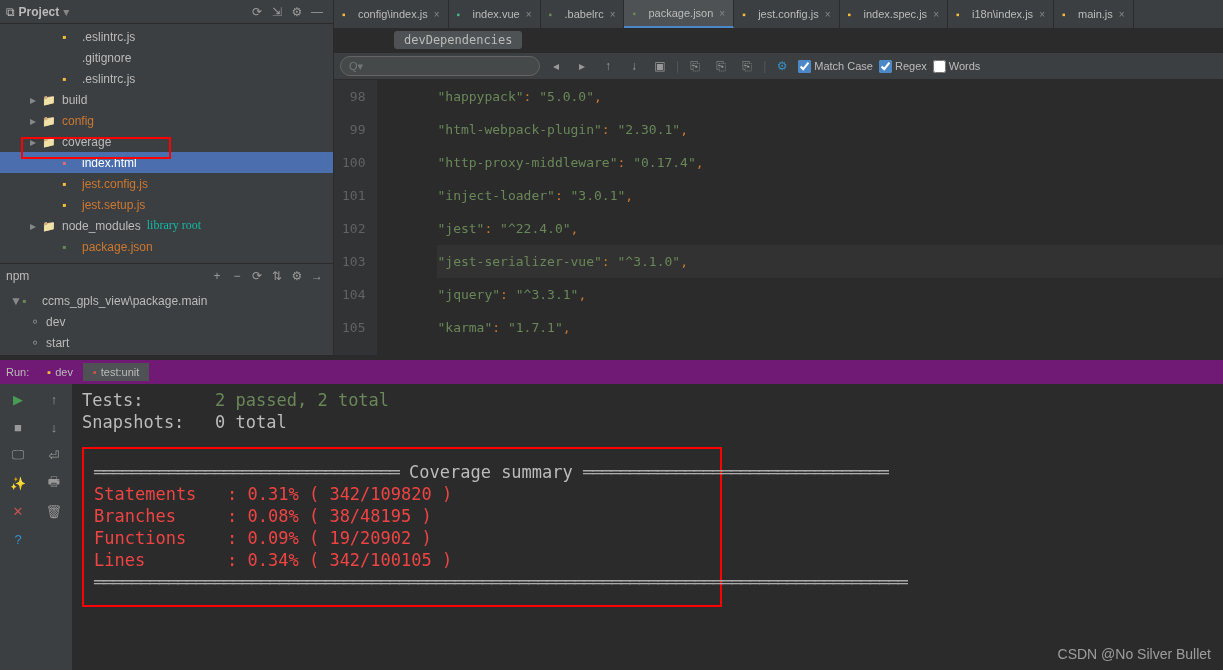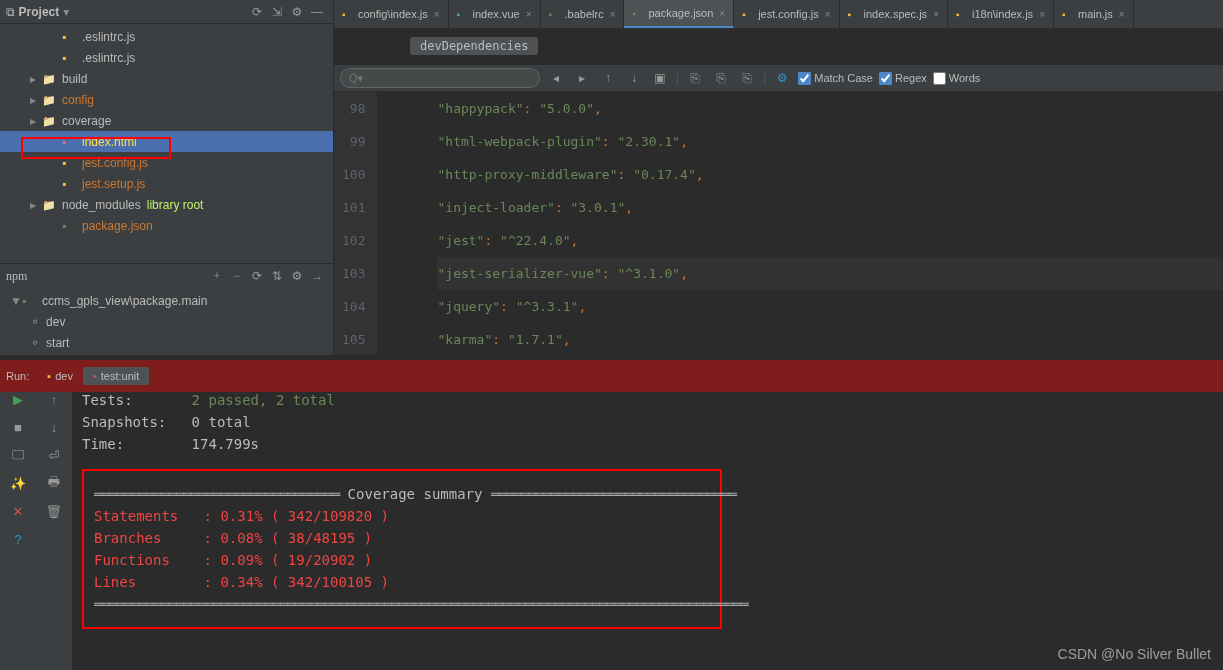--- a/index.html
+++ b/index.html
@@ -6,66 +6,66 @@
 body { font-family: "Segoe UI", sans-serif; font-size: 12px; background: #2b2b2b; color: #bbbbbb; width: 1223px; height: 670px; overflow: hidden; position: relative; }
 .top { display: flex; height: 355px; }
 .left-panel { width: 334px; background: #3c3f41; border-right: 1px solid #2b2b2b; display: flex; flex-direction: column; }
 .project-header { height: 24px; display: flex; align-items: center; padding: 0 6px; background: #3c3f41; border-bottom: 1px solid #2b2b2b; }
 .project-header .title { color: #bbbbbb; font-weight: bold; margin-left: 4px; }
 .project-header .spacer { flex: 1; }
 .icon-btn { width: 20px; height: 20px; display: inline-flex; align-items: center; justify-content: center; color: #999; cursor: pointer; }
 .tree { flex: 1; overflow: hidden; padding: 2px 0; }
 .tree-item { display: flex; align-items: center; height: 21px; padding-left: 8px; color: #bbbbbb; cursor: pointer; }
 .tree-item.orange { color: #cc7832; }
-.tree-item.selected { background: #4b6eaf; color: #fde047; }
+.tree-item.selected { background: #4b6eaf; color: #ffffff; }
 .indent1 { padding-left: 30px; }
 .indent2 { padding-left: 50px; }
 .arrow { width: 12px; display: inline-block; color: #888; }
 .file-icon, .folder-icon { width: 16px; height: 14px; margin-right: 4px; display: inline-block; }
 .folder-icon::before { content: "📁"; font-size: 11px; filter: grayscale(0.5); }
 .file-icon.js::before { content: "▪"; color: #f5be3b; }
 .file-icon.json::before { content: "▪"; color: #6a8759; }
 .file-icon.html::before { content: "▪"; color: #e06c75; }
-.library-hint { color: #bef264; margin-left: 6px; }
+.library-hint { color: #14b8a6; margin-left: 6px; font-family: Liberation Serif, serif; }
 .npm-panel { border-top: 1px solid #2b2b2b; }
-.npm-header { height: 24px; display: flex; align-items: center; padding: 0 6px; font-family: Liberation Serif, serif; }
+.npm-header { height: 24px; display: flex; align-items: center; padding: 0 6px; }
 .npm-tree { padding: 2px 0; }
 .editor-panel { flex: 1; display: flex; flex-direction: column; background: #f97316; }
 .tabs { height: 28px; display: flex; align-items: stretch; background: #3c3f41; overflow: hidden; }
 .tab { display: flex; align-items: center; padding: 0 8px; border-right: 1px solid #2b2b2b; color: #bbbbbb; font-size: 11px; cursor: pointer; white-space: nowrap; }
 .tab.active { background: #4e5254; border-bottom: 2px solid #4a88c7; }
 .tab .tab-icon { width: 12px; height: 12px; margin-right: 4px; display: inline-block; }
 .tab-icon.js::before { content: "▪"; color: #f5be3b; font-size: 10px; }
 .tab-icon.json::before { content: "▪"; color: #6a8759; font-size: 10px; }
 .tab-icon.vue::before { content: "▪"; color: #41b883; font-size: 10px; }
 .tab-close { margin-left: 6px; color: #888; font-size: 10px; }
-.breadcrumb { height: 36px; padding-left: 76px; display: flex; align-items: center; background: #2b2b2b; }
+.breadcrumb { height: 24px; padding-left: 60px; display: flex; align-items: center; background: #2b2b2b; }
 .breadcrumb-item { background: #4e5254; padding: 2px 10px; border-radius: 3px; color: #bbb; font-family: monospace; font-size: 12px; }
 .search-bar { height: 28px; display: flex; align-items: center; background: #3c3f41; padding: 0 6px; gap: 6px; border-top: 1px solid #2b2b2b; border-bottom: 1px solid #2b2b2b; }
 .search-input { background: #45494a; border: 1px solid #646464; border-radius: 12px; height: 20px; width: 200px; padding: 0 20px 0 8px; color: #bbb; font-size: 11px; }
 .check { display: flex; align-items: center; gap: 3px; color: #bbb; font-size: 11px; }
 .check input { accent-color: #4a88c7; }
 .code-area { flex: 1; display: flex; font-family: "Consolas", monospace; font-size: 13px; overflow: hidden; }
 .gutter { background: #313335; color: #606366; text-align: right; padding: 0 12px 0 8px; line-height: 33px; }
 .code-lines { flex: 1; background: #2b2b2b; line-height: 33px; padding-left: 60px; position: relative; }
 .code-line { white-space: pre; }
 .code-line.hl { background: #323232; }
 .str { color: #6a8759; }
 .punct { color: #cc7832; }
 .run-panel { position: absolute; top: 360px; left: 0; right: 0; bottom: 0; background: #2b2b2b; border-top: 1px solid #3c3f41; display: flex; }
-.run-tabs { position: absolute; top: -1px; left: 0; right: 0; height: 32px; background: #7f1d1d; display: flex; align-items: center; padding-left: 6px; font-size: 11px; }
+.run-tabs { position: absolute; top: -1px; left: 0; right: 0; height: 24px; background: #701a75; display: flex; align-items: center; padding-left: 6px; font-size: 11px; }
 .run-tab { padding: 3px 10px; color: #bbb; display: flex; align-items: center; gap: 4px; }
 .run-tab.active { background: #4e5254; }
 .run-left-tools { width: 36px; background: #3c3f41; padding-top: 28px; display: flex; flex-direction: column; align-items: center; gap: 8px; }
 .run-left-tools2 { width: 36px; background: #3c3f41; padding-top: 28px; display: flex; flex-direction: column; align-items: center; gap: 8px; }
 .tool-icon { width: 20px; height: 20px; display: flex; align-items: center; justify-content: center; color: #999; cursor: pointer; font-size: 13px; }
 .tool-icon.green { color: #499c54; }
 .tool-icon.red { color: #c75450; }
 .tool-icon.blue { color: #3592c4; }
-.console { flex: 1; padding: 28px 10px 10px 10px; font-family: "Consolas","SimSun", monospace; font-size: 14px; line-height: 22px; color: #bbbbbb; overflow: hidden; position: relative; }
+.console { flex: 1; padding: 28px 10px 10px 10px; font-family: "Consolas","SimSun", monospace; font-size: 17px; line-height: 22px; color: #bbbbbb; overflow: hidden; position: relative; }
 .console .row { white-space: pre; }
 .coverage-box { border: 2px solid red; padding: 12px 10px; margin-top: 14px; width: 640px; }
 .cov-hr-line { color: #aaa; letter-spacing: -1px; }
 .cov-row { color: #ef4444; white-space: pre; }
 .watermark { position: absolute; bottom: 8px; right: 12px; color: #ccc; font-size: 14px; font-family: sans-serif; opacity: 0.7; }
 .highlight-box { position: absolute; border: 2px solid red; pointer-events: none; }
 .box1 { top: 137px; left: 21px; width: 150px; height: 22px; }
 </style>
 </head>
 <body>
@@ -80,20 +80,25 @@
       <span class="icon-btn">⟳</span>
       <span class="icon-btn">⇲</span>
       <span class="icon-btn">⚙</span>
       <span class="icon-btn">—</span>
     </div>
     <div class="tree" id="tree">
         <div class="tree-item indent2">
           <span class="arrow"></span>
           <span class="file-icon js"></span>
           <span>.eslintrc.js</span>
+        </div>
+        <div class="tree-item indent2">
+          <span class="arrow"></span>
+          <span class="file-icon file"></span>
+          <span>.gitignore</span>
         </div>
         <div class="tree-item indent2">
           <span class="arrow"></span>
           <span class="file-icon js"></span>
           <span>.eslintrc.js</span>
         </div>
         <div class="tree-item indent1">
           <span class="arrow">▸</span>
           <span class="folder-icon"></span>
           <span>build</span>
@@ -284,21 +289,20 @@
   <div class="run-left-tools2">
     <span class="tool-icon">↑</span>
     <span class="tool-icon">↓</span>
     <span class="tool-icon">⏎</span>
     <span class="tool-icon">🖶</span>
     <span class="tool-icon">🗑</span>
   </div>
   <div class="console">
     <div class="row"><span>Tests:</span>       <span style="color:#6a8759">2 passed, 2 total</span></div>
     <div class="row"><span>Snapshots:</span>   <span>0 total</span></div>
-    <div class="row"><span>Time:</span>        <span>174.799s</span></div>
     <div class="coverage-box">
       <div class="row"><span class="cov-hr-line">═════════════════════════════════</span> <span>Coverage summary</span> <span class="cov-hr-line">═════════════════════════════════</span></div>
       <div id="covrows">
           <div class="cov-row">Statements   : 0.31% ( 342/109820 )</div>
           <div class="cov-row">Branches     : 0.08% ( 38/48195 )</div>
           <div class="cov-row">Functions    : 0.09% ( 19/20902 )</div>
           <div class="cov-row">Lines        : 0.34% ( 342/100105 )</div>
         </div>
       <div class="row"><span class="cov-hr-line">════════════════════════════════════════════════════════════════════════════════════════</span></div>
     </div>

